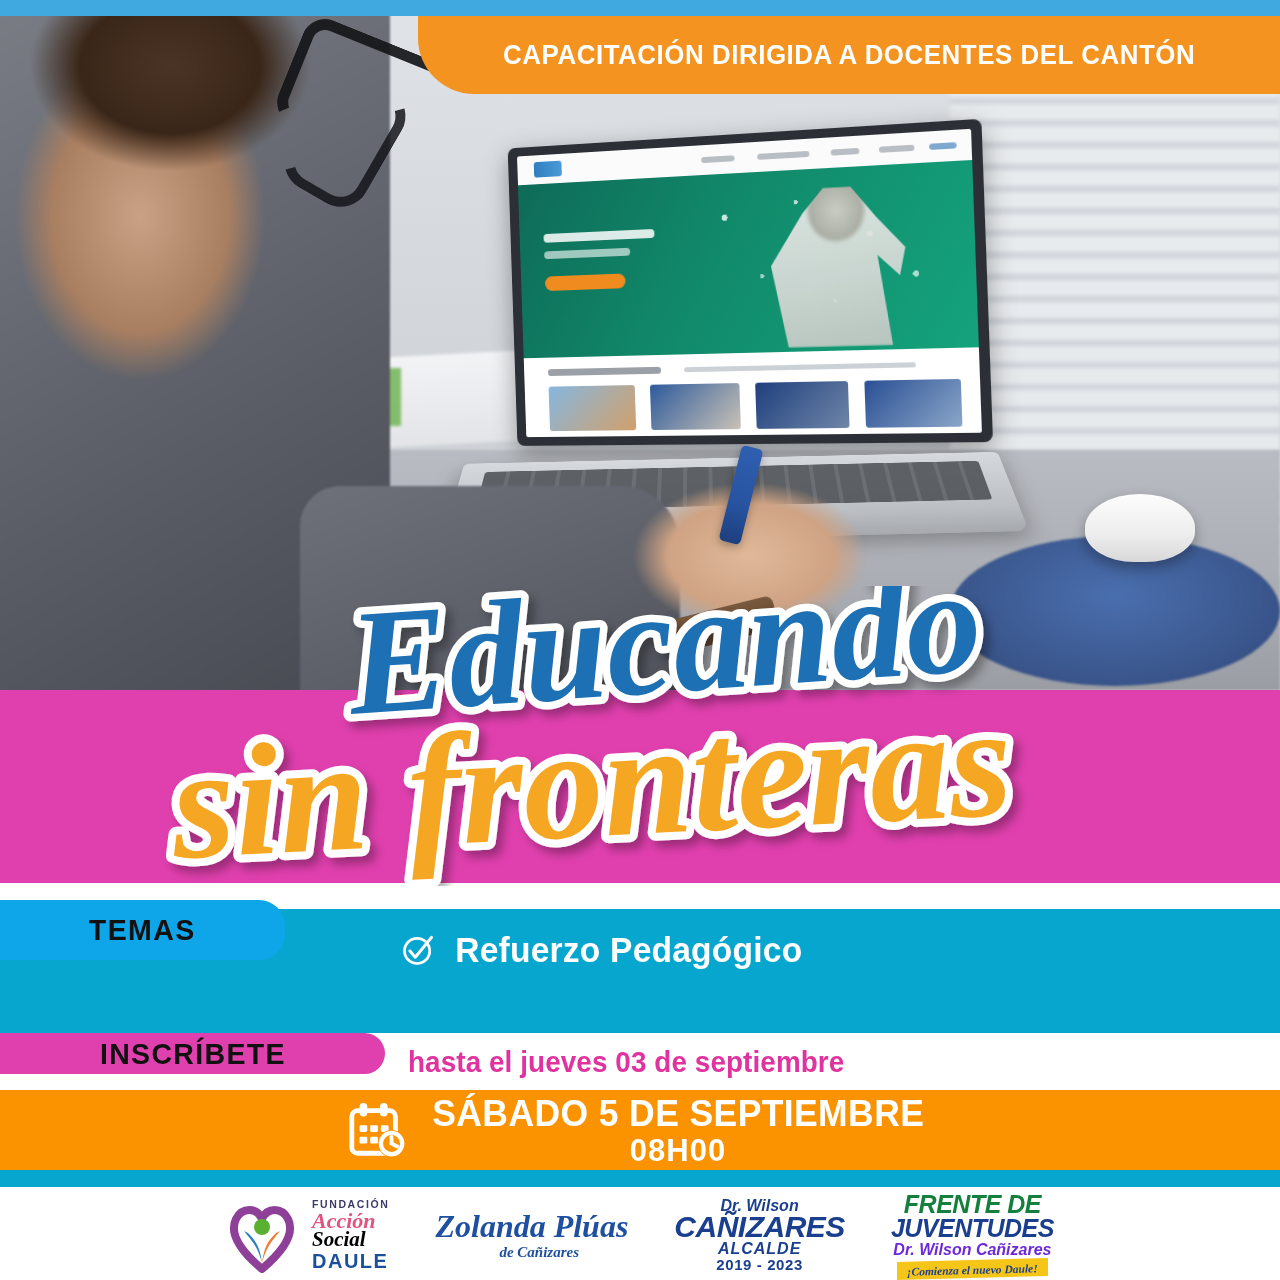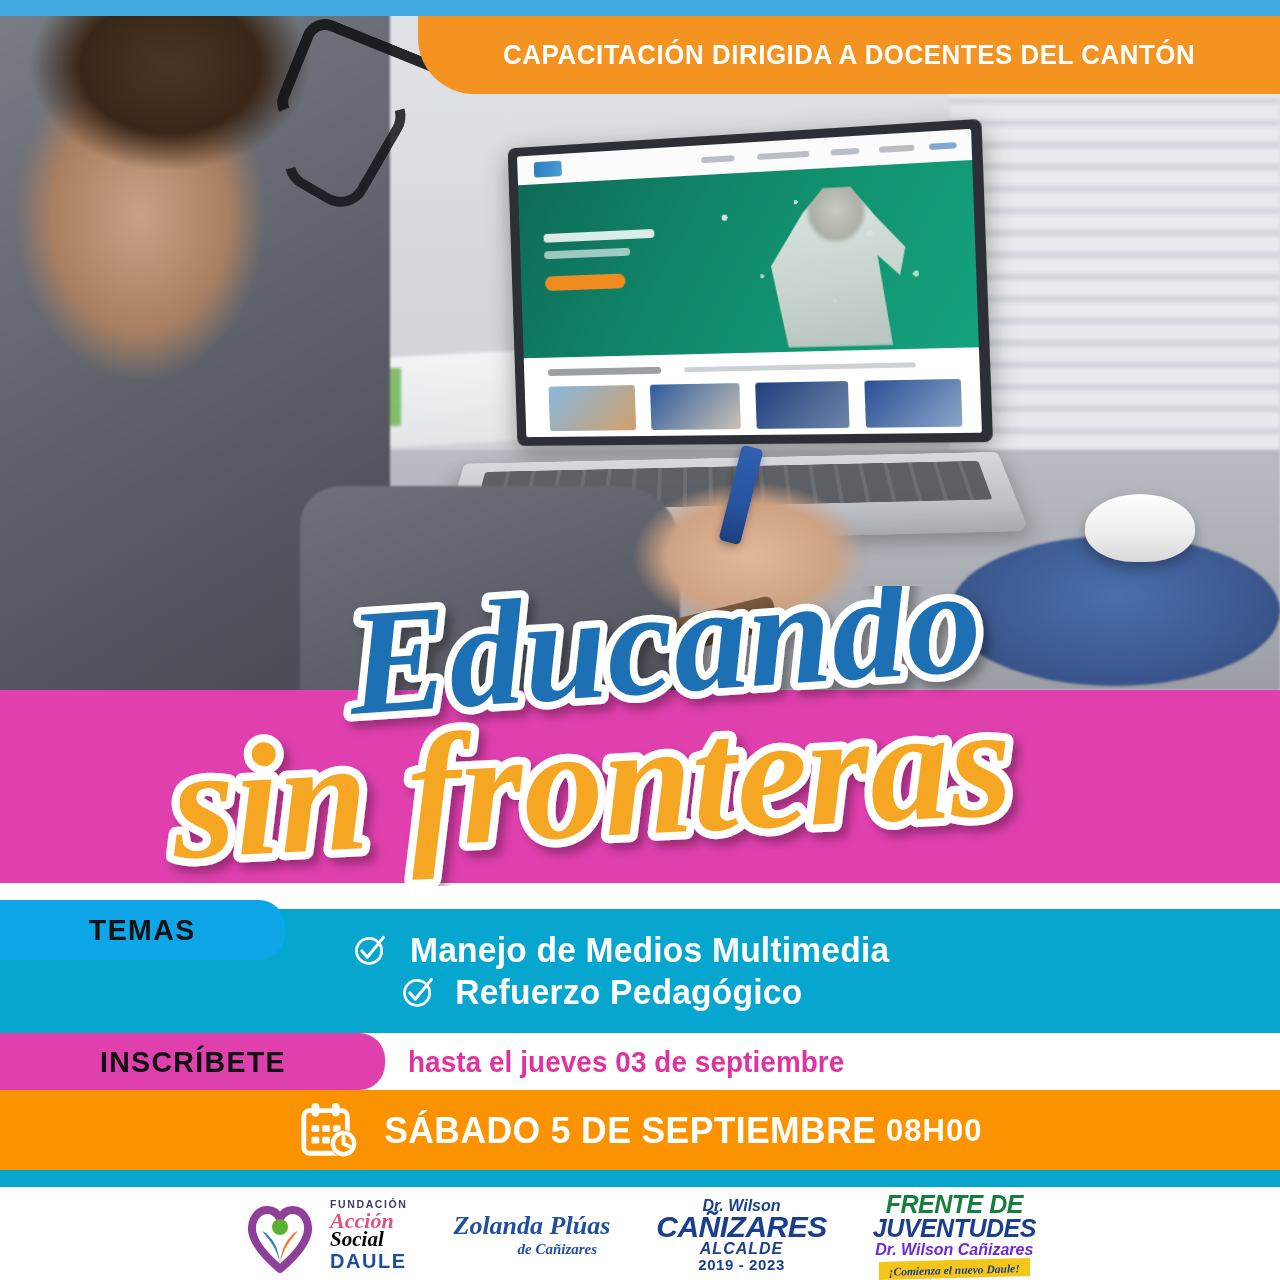--- a/index.html
+++ b/index.html
@@ -123,51 +123,51 @@
   .tab-temas span{color:#111;font-weight:bold;font-size:30px;letter-spacing:1.5px;transform:scaleX(.95);}
 
   .temas-list{position:absolute;left:352px;top:930px;width:760px;}
   .temas-row{display:flex;align-items:center;margin-bottom:2px;}
   .temas-row.r2{padding-left:48px;}
   .chk{flex:0 0 auto;width:36px;height:36px;margin-right:12px;}
   .temas-row span.lbl{color:#fff;font-weight:bold;font-size:35px;letter-spacing:.2px;
     white-space:nowrap;transform:scaleX(.96);}
 
   
-  .tab-insc{position:absolute;left:0;top:1033px;width:385px;height:57px;background:#e040ae;
+  .tab-insc{position:absolute;left:0;top:1033px;width:385px;height:41px;background:#e040ae;
     border-top-right-radius:26px;border-bottom-right-radius:26px;
     display:flex;align-items:center;justify-content:center;}
   .tab-insc span{color:#111;font-weight:bold;font-size:30px;letter-spacing:1.4px;transform:scaleX(.95);}
   .insc-note{position:absolute;left:408px;top:1046px;color:#e0339f;font-weight:bold;
     font-size:29px;letter-spacing:.1px;transform:scaleX(.96);transform-origin:left center;}
 
   
   .date-wrap{position:absolute;left:0;top:1090px;width:1280px;height:80px;
     display:flex;align-items:center;justify-content:center;gap:14px;}
   .cal-icon{width:62px;height:62px;flex:0 0 auto;margin-top:2px;}
-  .date-txt{display:flex;flex-direction:row;align-items:flex-start;line-height:1.0;}
+  .date-txt{display:flex;flex-direction:column;align-items:center;line-height:1.0;}
   .date-line1{color:#fff;font-weight:bold;font-size:37px;letter-spacing:.4px;transform:scaleX(.96);}
   .date-line2{color:#fff;font-weight:bold;font-size:31px;letter-spacing:1px;margin-top:3px;}
 
   
   .logos{position:absolute;left:0;top:1190px;width:1280px;height:90px;
     display:flex;align-items:center;justify-content:center;gap:46px;}
   .logo{display:flex;align-items:center;height:84px;}
 
   .l1{gap:14px;}
   .l1-txt{display:flex;flex-direction:column;align-items:flex-start;line-height:1;}
   .l1-f{font-size:10.5px;color:#3b3b6b;letter-spacing:1.6px;font-weight:bold;}
   .l1-a{font-size:22px;color:#e2527f;font-style:italic;font-weight:bold;margin-top:1px;
     font-family:"Liberation Serif", serif;}
   .l1-s{font-size:21px;color:#000000;font-style:italic;font-weight:bold;margin-top:-3px;
     font-family:Liberation Serif, serif;}
   .l1-d{font-size:20px;color:#1b4f9c;font-weight:bold;letter-spacing:1.5px;margin-top:1px;}
 
   .l2{flex-direction:column;align-items:flex-start;justify-content:center;}
-  .l2-main{font-size:26px;color:#1f4fa0;font-style:italic;font-weight:bold;
+  .l2-main{font-size:32px;color:#1f4fa0;font-style:italic;font-weight:bold;
     font-family:"Liberation Serif", serif;line-height:1;}
   .l2-sub{font-size:15px;color:#1f4fa0;font-style:italic;font-weight:bold;
     font-family:"Liberation Serif", serif;margin-left:64px;margin-top:2px;}
 
   .l3{flex-direction:column;align-items:center;justify-content:center;line-height:1;}
   .l3-a{font-size:16px;color:#1b3f8f;font-weight:bold;font-style:italic;}
   .l3-b{font-size:30px;color:#1b3f8f;font-weight:bold;font-style:italic;letter-spacing:-.5px;margin-top:-2px;}
   .l3-c{font-size:16px;color:#1b3f8f;font-weight:bold;font-style:italic;letter-spacing:1px;margin-top:-1px;}
   .l3-d{font-size:15px;color:#1b3f8f;font-weight:bold;letter-spacing:.6px;margin-top:0px;}
 
@@ -264,27 +264,20 @@
         <text x="175" y="272" font-family="Liberation Serif, serif" font-size="160" font-style="italic" font-weight="bold" fill="#f5a623" stroke="#ffffff" stroke-width="16" paint-order="stroke fill" stroke-linejoin="round" transform="rotate(-3 175 272)">sin fronteras</text>
       </g>
     </svg>
   </div>
 
   <div class="tab-temas">
     <span>TEMAS</span>
   </div>
 
   <div class="temas-list">
-    <div class="temas-row">
-      <svg class="chk" viewBox="0 0 40 40">
-        <circle cx="19" cy="21" r="14" fill="none" stroke="#fff" stroke-width="3"></circle>
-        <path d="M11 21 L17 28 L35 6" fill="none" stroke="#fff" stroke-width="3.4" stroke-linecap="round" stroke-linejoin="round"></path>
-      </svg>
-      <span class="lbl">Manejo de Medios Multimedia</span>
-    </div>
     <div class="temas-row r2">
       <svg class="chk" viewBox="0 0 40 40">
         <circle cx="19" cy="21" r="14" fill="none" stroke="#fff" stroke-width="3"></circle>
         <path d="M11 21 L17 28 L35 6" fill="none" stroke="#fff" stroke-width="3.4" stroke-linecap="round" stroke-linejoin="round"></path>
       </svg>
       <span class="lbl">Refuerzo Pedagógico</span>
     </div>
   </div>
 
   <div class="tab-insc">

